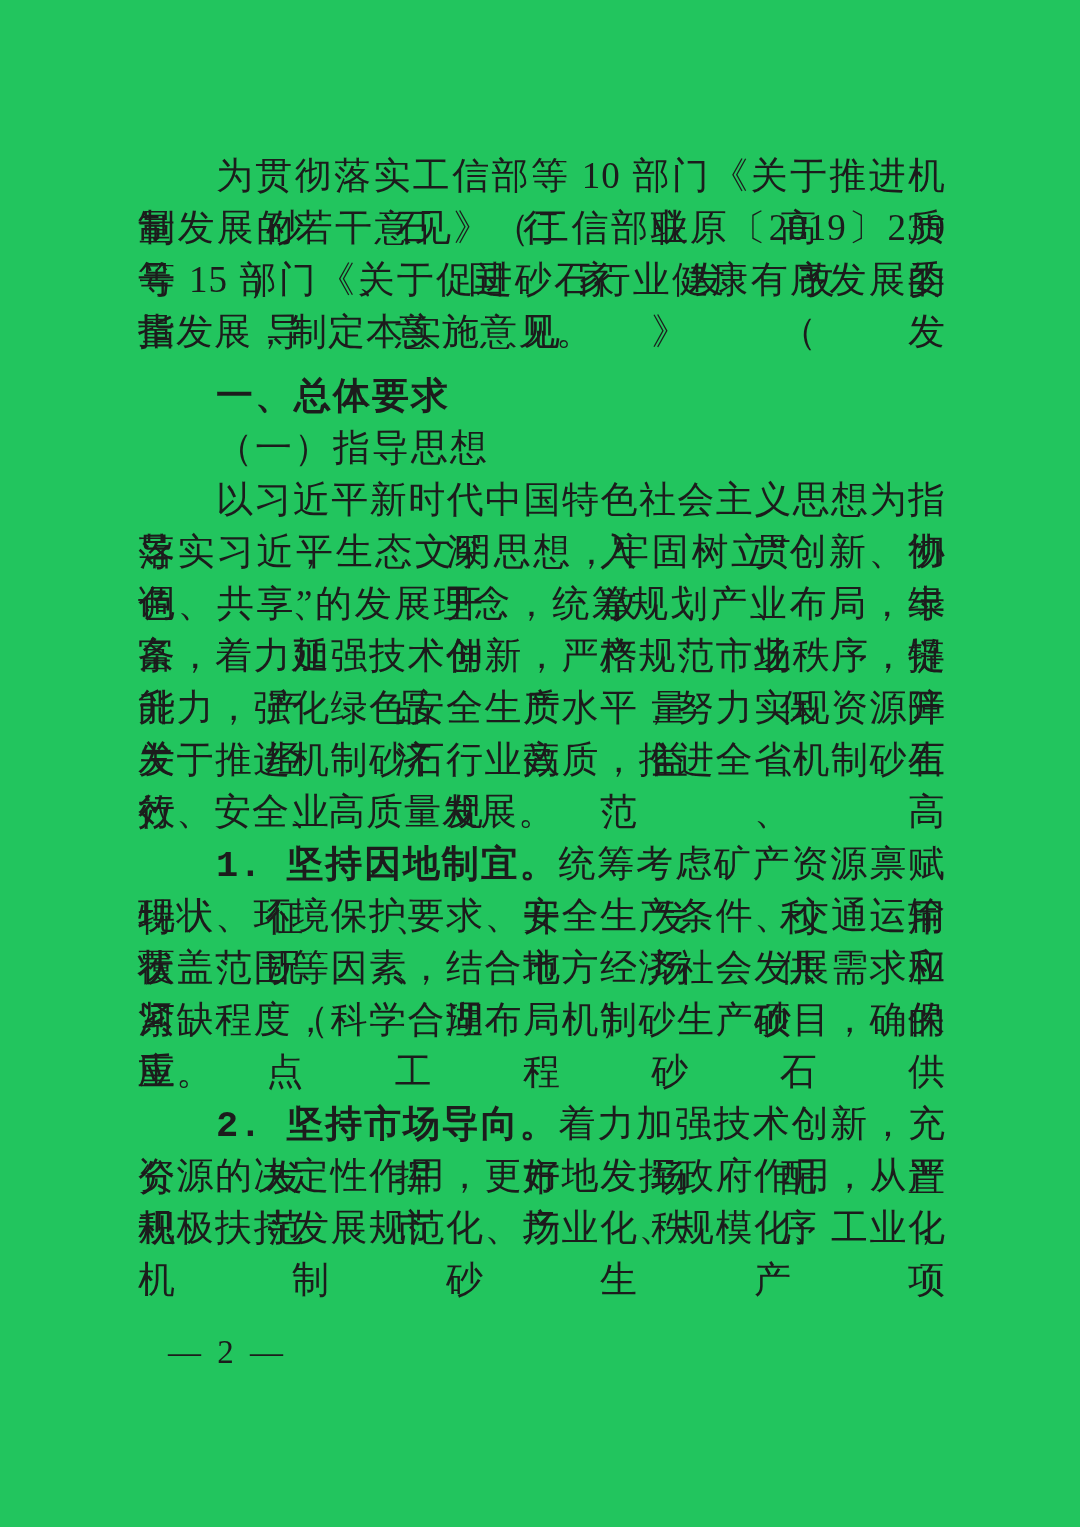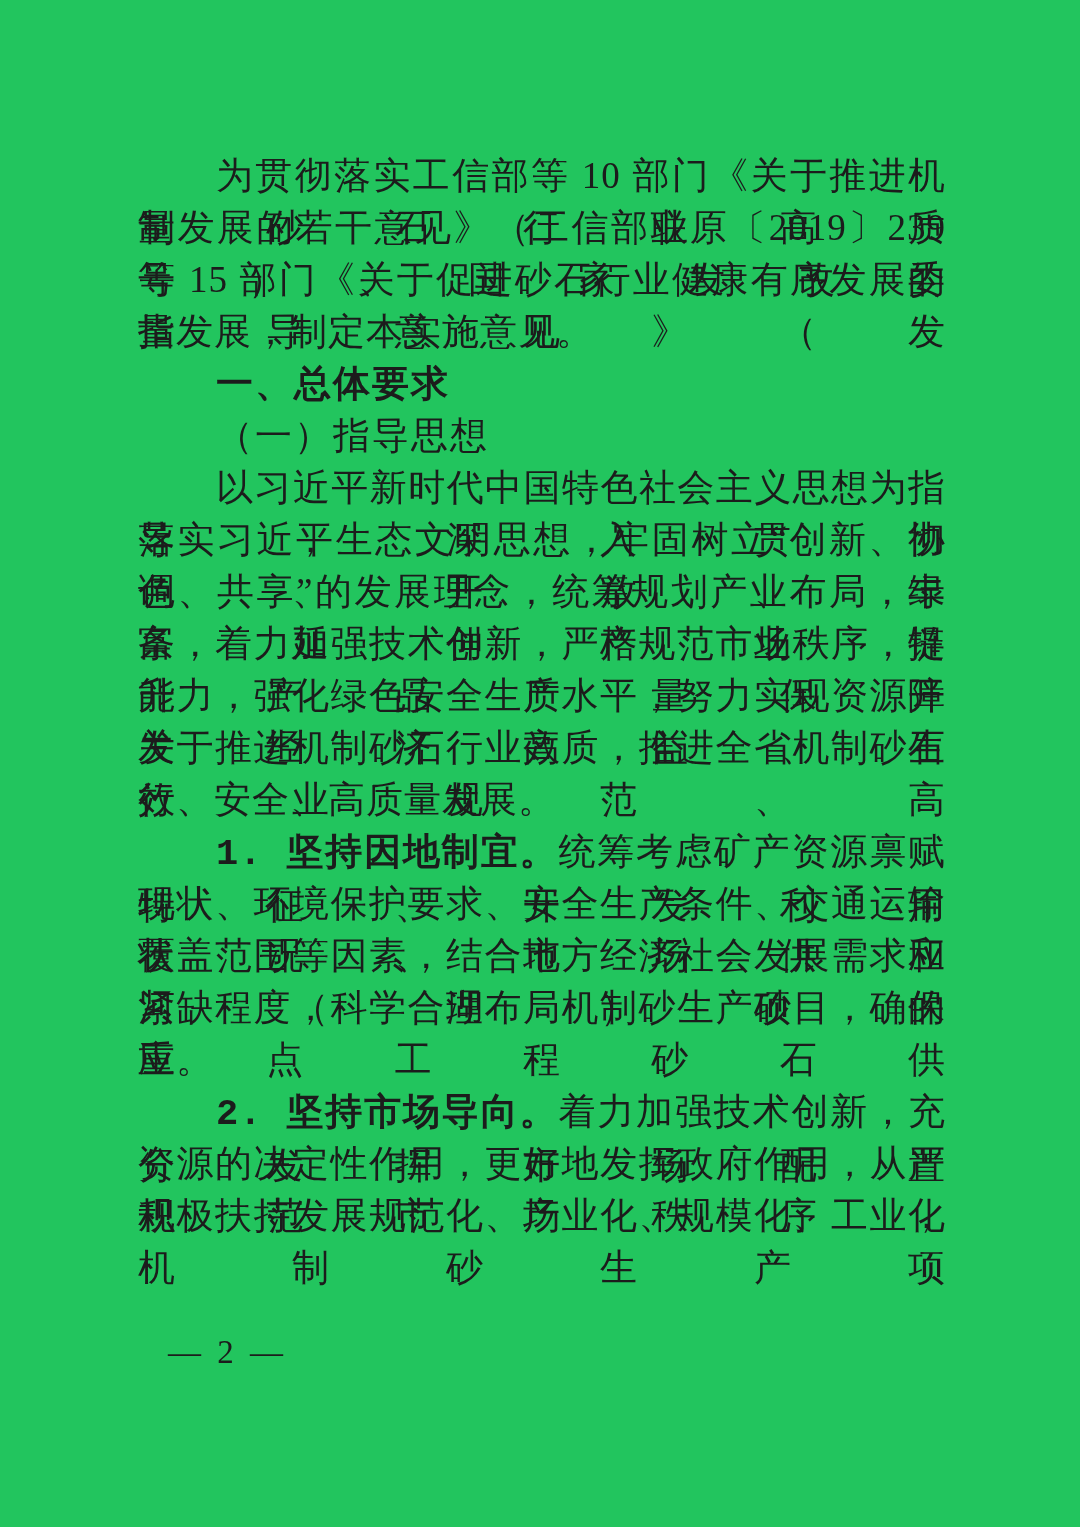--- a/index.html
+++ b/index.html
@@ -35,20 +35,21 @@
     text-align-last: left;
   }
   .line.indent {
     text-indent: 78px;
   }
   .heading {
     font-family: "Liberation Sans", "DejaVu Sans", sans-serif;
     font-weight: 700;
     text-align-last: left;
     letter-spacing: 2px;
+    margin-top: 12px;
   }
   .subheading {
     text-align-last: left;
     letter-spacing: 2px;
   }
   .lead {
     font-weight: 700;
     font-family: Liberation Mono, monospace;
     letter-spacing: 1px;
   }

